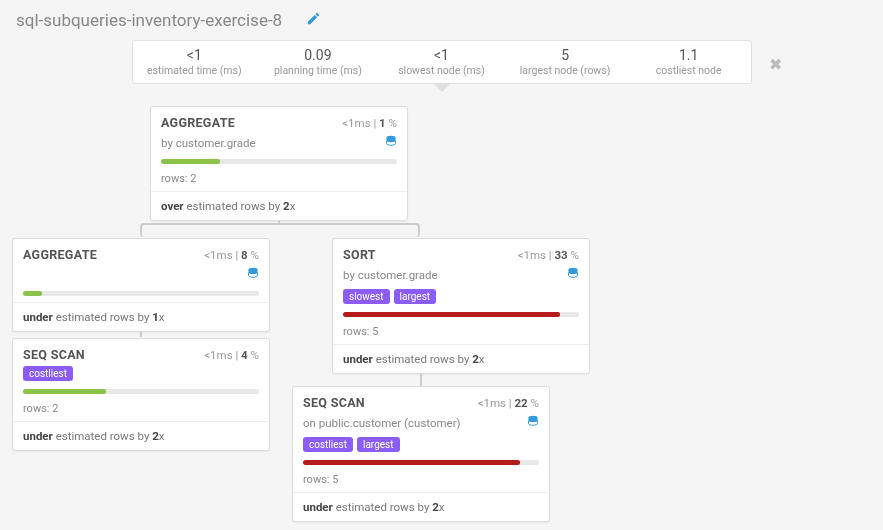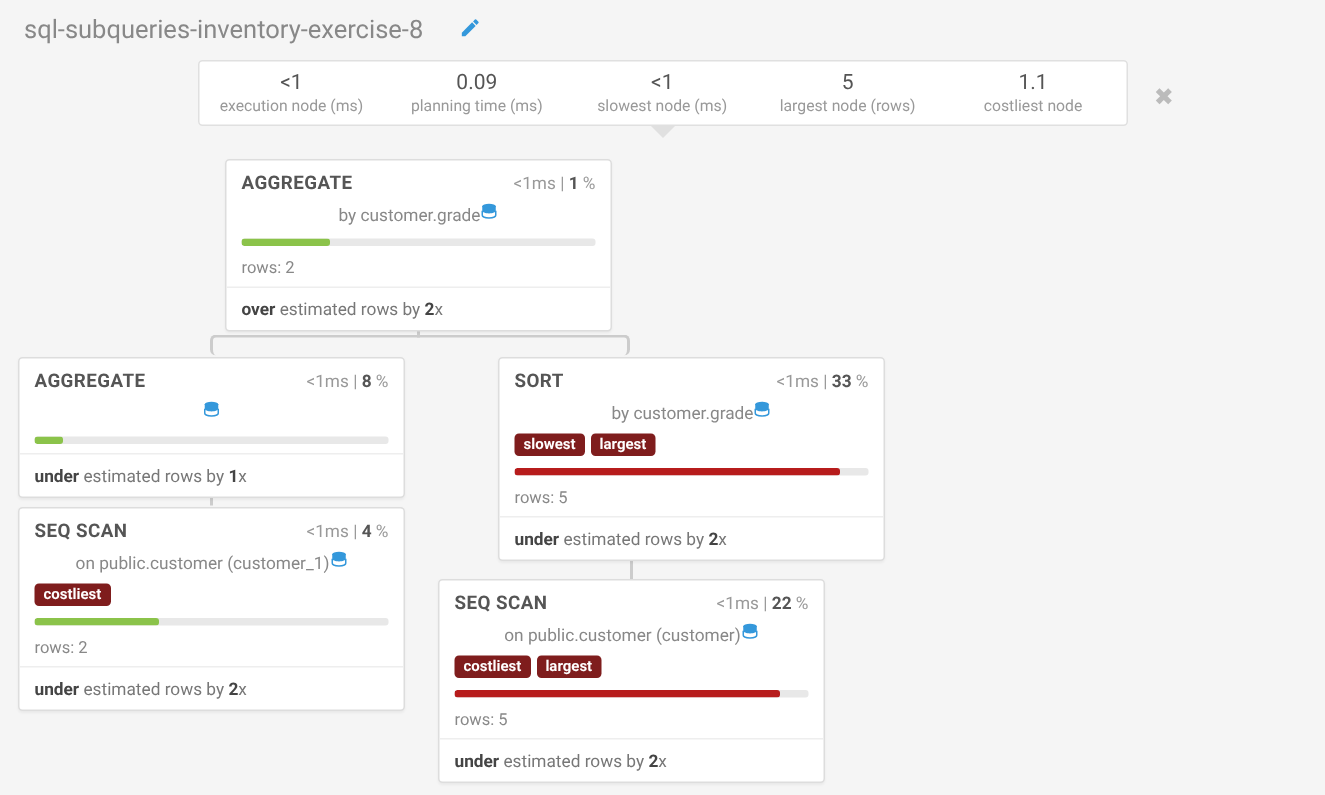--- a/index.html
+++ b/index.html
@@ -12,24 +12,24 @@
 .stat-value { font-size: 14px; color: #555; }
 .stat-label { font-size: 10.5px; color: #999; margin-top: 1px; }
 .close-icon { position: absolute; right: -32px; top: 14px; color: #bbb; cursor: pointer; font-size: 16px; }
 .stats-arrow { width: 0; height: 0; border-left: 8px solid transparent; border-right: 8px solid transparent; border-top: 8px solid #e0e0e0; margin: 0 auto; }
 .canvas { position: relative; width: 883px; height: 430px; margin-top: 8px; padding-left: 17px; }
 .node { position: absolute; background: #fff; border: 1px solid #ddd; border-radius: 3px; width: 258px; box-shadow: 0 1px 2px rgba(0,0,0,0.05); }
 .node-header { padding: 8px 10px 4px; display: flex; align-items: baseline; justify-content: space-between; }
 .node-name { font-weight: 700; font-size: 12.5px; color: #555; letter-spacing: 0.3px; }
 .node-metrics { font-size: 11.5px; color: #999; }
 .node-metrics b { color: #555; font-weight: 700; }
-.node-sub { padding: 0 10px 6px; font-size: 11.5px; color: #888; display: flex; align-items: center; justify-content: center; }
+.node-sub { padding: 0 10px 6px; font-size: 11.5px; color: #888; display: flex; align-items: center; justify-content: space-between; }
 .db-icon { color: #3498db; }
 .tags { padding: 0 10px 6px; display: flex; gap: 4px; }
-.tag { background: #7f1d1d; color: #fff; font-size: 10px; font-weight: 700; padding: 2px 6px; border-radius: 3px; }
+.tag { background: #8b5cf6; color: #fff; font-size: 10px; font-weight: 400; padding: 2px 6px; border-radius: 3px; }
 .bar-wrap { margin: 2px 10px 6px; height: 5px; background: #e8e8e8; border-radius: 2px; overflow: hidden; }
 .bar { height: 100%; border-radius: 2px; }
 .bar-green { background: #8bc34a; }
 .bar-red { background: #b71c1c; }
 .rows-line { padding: 2px 10px 6px; font-size: 11px; color: #888; }
 .divider { border-top: 1px solid #eee; }
 .estimate { padding: 7px 10px; font-size: 11.5px; color: #777; }
 .estimate b { color: #444; }
 .connector { position: absolute; background: transparent; border: 2px solid #ccc; border-radius: 4px; }
 .conn-v { position: absolute; width: 2px; background: #ccc; }
@@ -42,21 +42,21 @@
   <span class="edit-icon">
     <svg width="15" height="15" viewBox="0 0 24 24" fill="currentColor">
         <path d="M3 17.25V21h3.75l11-11-3.75-3.75-11 11zM20.7 7.04a1 1 0 000-1.41l-2.34-2.34a1 1 0 00-1.41 0L15 5.24l3.75 3.75 1.95-1.95z"></path>
       </svg>
   </span>
 </div>
 
 <div class="stats-bar">
   <div class="stat">
     <div class="stat-value">&lt;1</div>
-    <div class="stat-label">execution node (ms)</div>
+    <div class="stat-label">estimated time (ms)</div>
   </div>
   <div class="stat">
     <div class="stat-value">0.09</div>
     <div class="stat-label">planning time (ms)</div>
   </div>
   <div class="stat">
     <div class="stat-value">&lt;1</div>
     <div class="stat-label">slowest node (ms)</div>
   </div>
   <div class="stat">
@@ -117,28 +117,20 @@
       </div>
     <div class="divider"></div>
     <div class="estimate"><b>under</b><span> estimated rows by </span><b>1</b><span>x</span></div>
   </div>
 
   <div class="node" style="left:12px; top:238px;">
     <div class="node-header">
       <span class="node-name">SEQ SCAN</span>
       <span class="node-metrics"><span>&lt;1</span><span>ms</span><span> | </span><b>4</b><span> %</span></span>
     </div>
-    <div class="node-sub">
-        <span><span>on </span><span>public.customer (customer_1)</span></span>
-        <span class="db-icon"><svg width="12" height="14" viewBox="0 0 24 24" fill="currentColor">
-            <ellipse cx="12" cy="5" rx="9" ry="3.5"></ellipse>
-            <path d="M3 5v6c0 1.9 4 3.5 9 3.5s9-1.6 9-3.5V5"></path>
-            <path d="M3 11v6c0 1.9 4 3.5 9 3.5s9-1.6 9-3.5v-6" fill="none" stroke="currentColor" stroke-width="2"></path>
-          </svg></span>
-      </div>
     <div class="tags">
         <span class="tag">costliest</span>
       </div>
     <div class="bar-wrap">
         <div class="bar bar-green" style="width:35%"></div>
       </div>
     <div class="rows-line"><span>rows: </span><span>2</span></div>
     <div class="divider"></div>
     <div class="estimate"><b>under</b><span> estimated rows by </span><b>2</b><span>x</span></div>
   </div>

